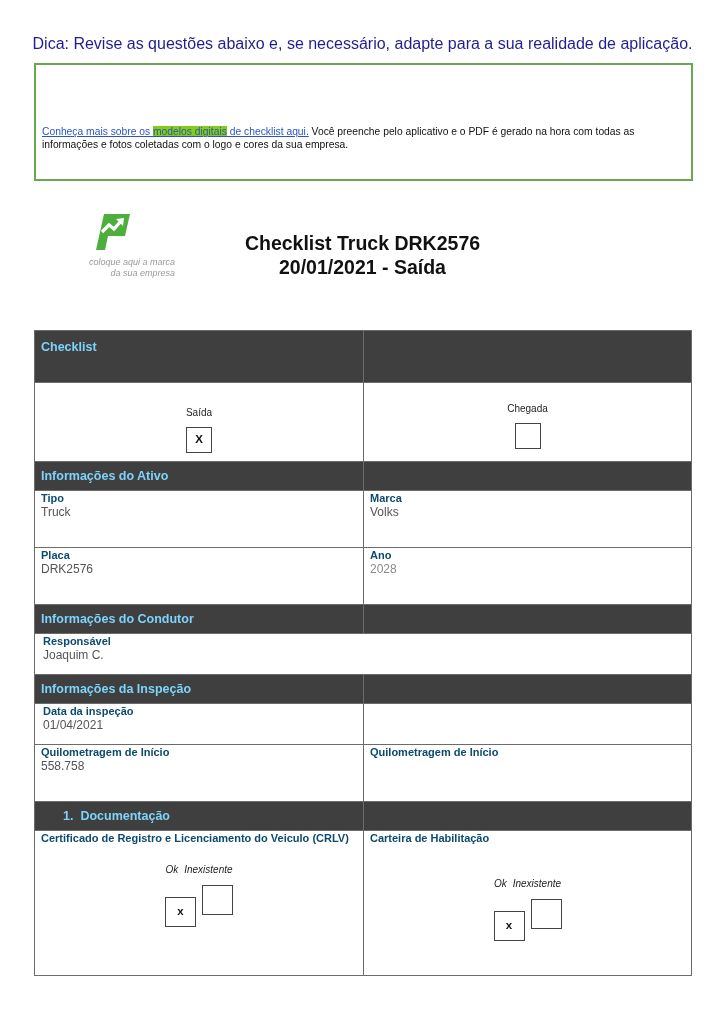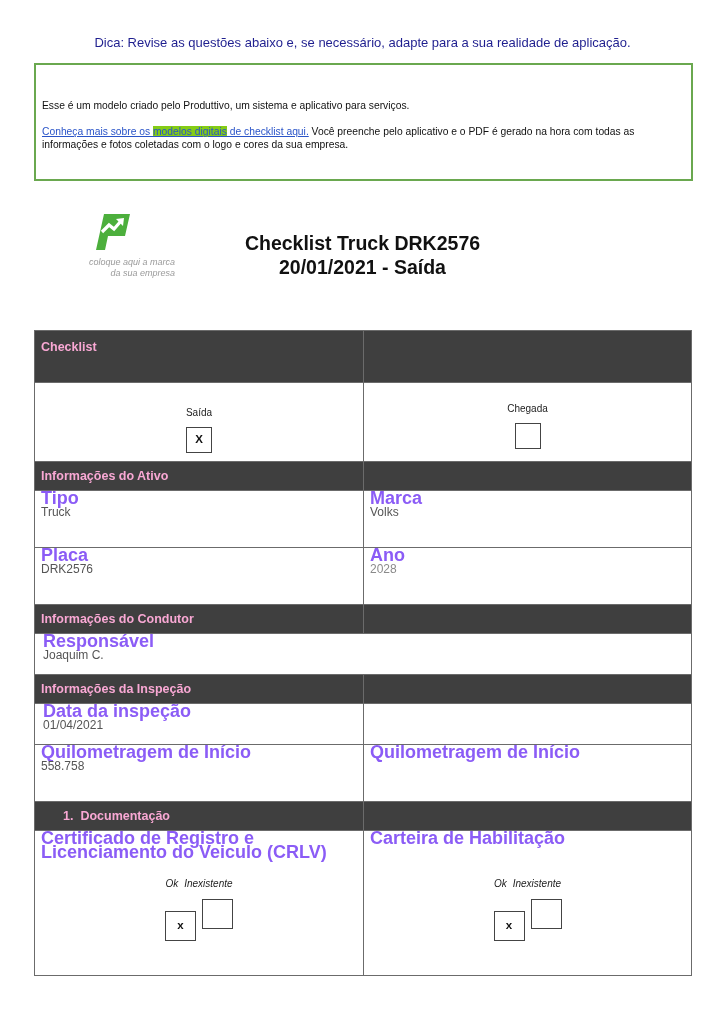--- a/index.html
+++ b/index.html
@@ -1,41 +1,41 @@
 <!DOCTYPE html>
 <html><head>
 <meta charset="utf-8">
 <style>
   html, body { margin:0; padding:0; background:#ffffff; }
   body { width:725px; height:1024px; position:relative; overflow:hidden;
          font-family:"Liberation Sans", sans-serif; color:#111; }
   .tip { position:absolute; left:0; width:725px; top:35px; text-align:center;
-         font-size:13px; color:#1f1f8f; }
+         font-size:16px; color:#1f1f8f; }
   .notice { position:absolute; left:34px; top:63px; width:655px; height:114px;
             border:2px solid #6aa84f; box-sizing:content-box; }
   .notice p { margin:0; position:absolute; left:6px; right:6px; font-size:10.3px; line-height:13px; color:#111; }
   .notice .p1 { top:34px; }
   .notice .p2 { top:60px; }
   .notice a { color:#2a54c8; text-decoration:underline; }
   .notice .hl { background:#84cc16; color:#2a54c8; }
   .logo { position:absolute; left:94px; top:212px; width:40px; height:40px; }
   .logo-caption { position:absolute; left:50px; top:257px; width:125px; text-align:right;
                   font-size:9px; font-style:italic; color:#9a9a9a; line-height:11px; }
   .title { position:absolute; left:180px; width:365px; top:231px; text-align:center;
            font-weight:bold; font-size:19.5px; line-height:24px; color:#111; }
   table.cl { position:absolute; left:34px; top:330px; width:657px; border-collapse:collapse; table-layout:fixed; }
   table.cl td { border:1.5px solid #6b6b6b; vertical-align:top; padding:0 6px; }
   table.cl col.c1 { width:329px; }
   table.cl col.c2 { width:328px; }
-  tr.hdr td { background:#3f3f3f; color:#f9a8d4; font-weight:bold; font-size:12.5px; }
+  tr.hdr td { background:#3f3f3f; color:#7dd3fc; font-weight:bold; font-size:12.5px; }
   tr.hdr.tall td { height:42px; padding-top:9px; }
   tr.hdr.short td { height:28px; vertical-align:middle; }
   tr.hdr.doc td { height:28px; vertical-align:middle;margin-left:20px; }
   tr.hdr.doc td .num { display:inline-block; padding-left:22px; }
-  .lbl { font-weight:bold; font-size:18px; color:#8b5cf6; line-height:14px; }
+  .lbl { font-weight:bold; font-size:11px; color:#0c4a6e; line-height:14px; }
   .val { font-size:12px; color:#555; line-height:14px; }
   .val.light { color:#8a8a8a; }
   .info td { height:56px; padding-top:7px; }
   .info.short td { height:40px;padding-left:8px; }
   .choice td { height:78px; text-align:center; }
   .choice .cap { font-size:10px; margin-top:24px; color:#222; }
   .choice .cap.up { margin-top:20px; }
   .box { display:inline-block; width:26px; height:26px; border:1.5px solid #444; box-sizing:border-box;
          font-weight:bold; font-size:11.5px; line-height:23px; text-align:center; margin-top:9px; color:#111; }
   .doc-item td { height:144px; padding-top:7px; }
@@ -44,21 +44,20 @@
   .opts .caps span { margin:0 3px;font-style:italic; }
   .opts .boxes { margin-top:10px; }
   .opts .box { width:31px; height:30px; line-height:27px; margin:0 3px; }
 </style>
 </head>
 <body>
 
 <div class="tip">Dica: Revise as questões abaixo e, se necessário, adapte para a sua realidade de aplicação.</div>
 
 <div class="notice">
-  <p class="p1">Esse é um modelo criado pelo Produttivo, um sistema e aplicativo para serviços.</p>
   <p class="p2"><a><span>Conheça mais sobre os </span><span class="hl">modelos digitais</span><span> de checklist aqui.</span></a><span> Você preenche pelo aplicativo e o PDF é gerado na hora com todas as informações e fotos coletadas com o logo e cores da sua empresa.</span></p>
 </div>
 
 <div class="logo">
   <svg width="40" height="40" viewBox="0 0 40 40">
     <path d="M10 2 L36 2 L31 24 L14 24 L11 38 L2 38 Z" fill="#4caf3c"></path>
     <path d="M8 20 L15 13 L20 17 L27 9" stroke="#ffffff" stroke-width="3.2" fill="none" stroke-linejoin="miter"></path>
     <path d="M22 7 L30 6 L29 14 Z" fill="#ffffff"></path>
   </svg>
 </div>

